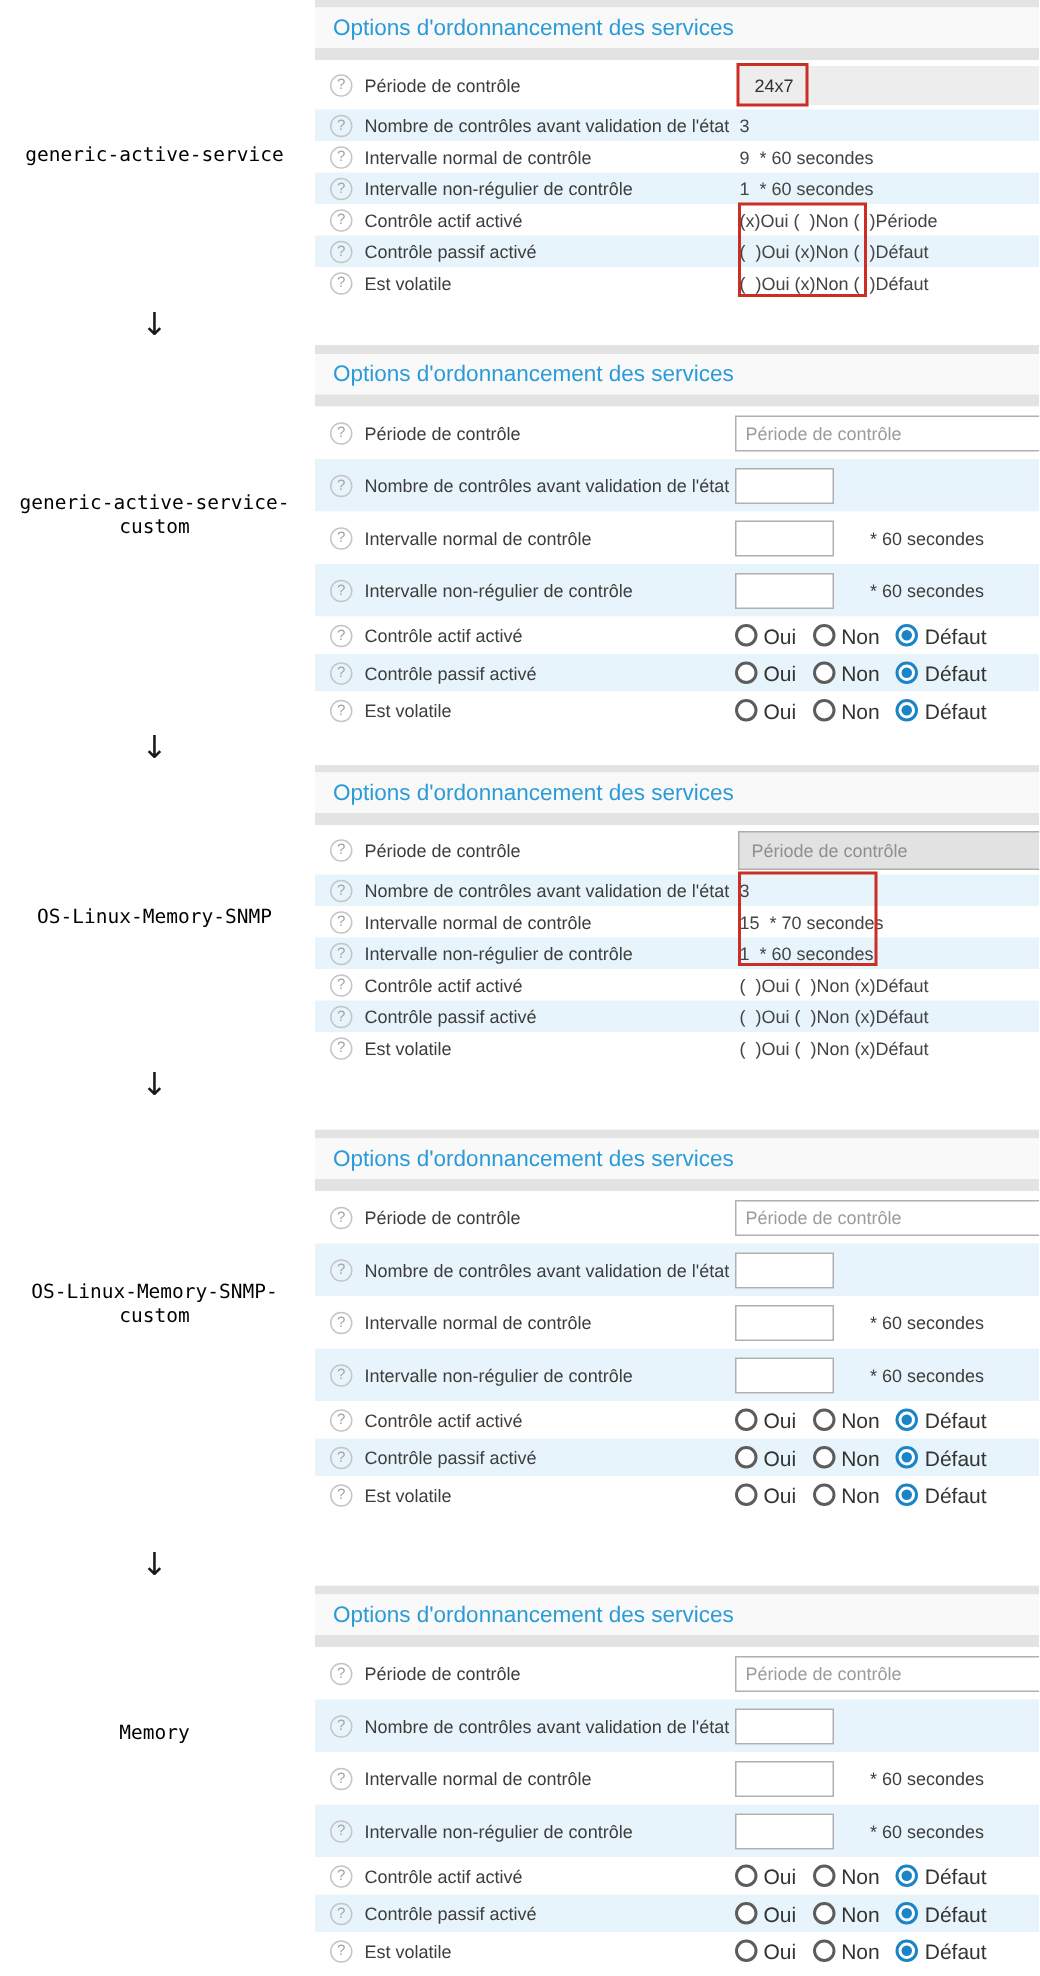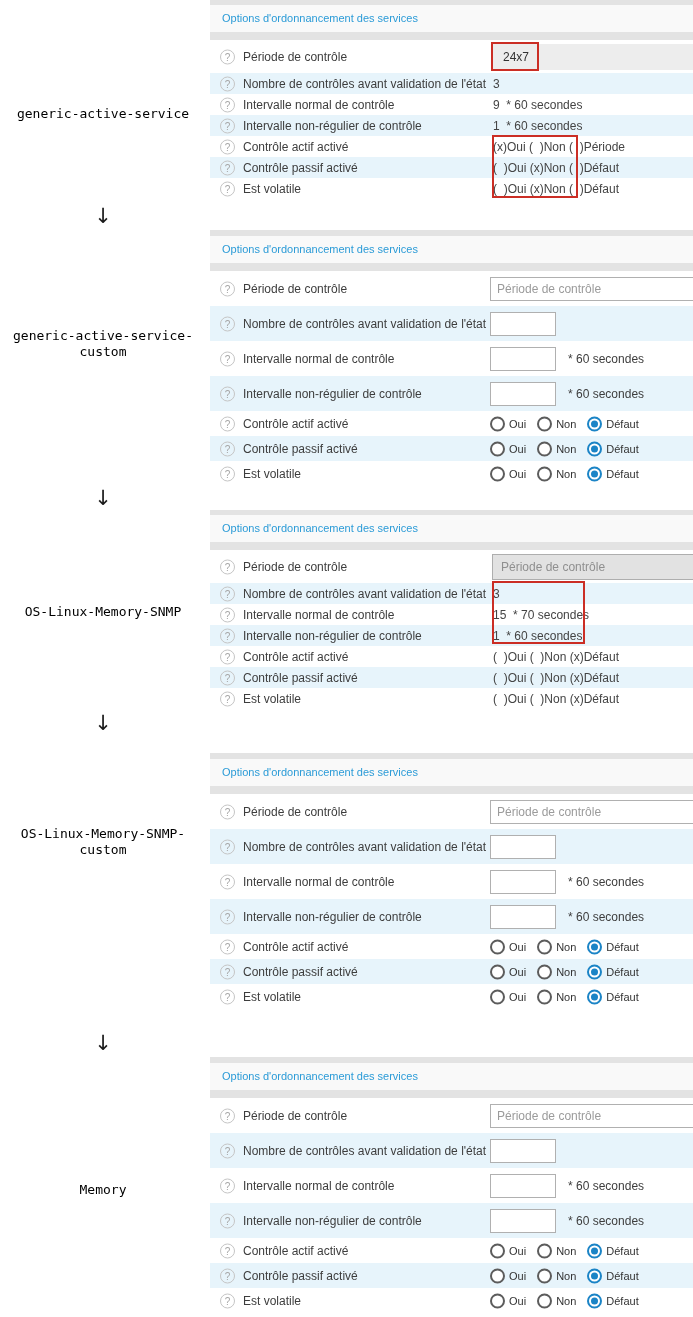--- a/index.html
+++ b/index.html
@@ -9,64 +9,64 @@
   .flow-label{position:absolute;left:3px;width:200px;text-align:center;
               font-family:"DejaVu Sans Mono",monospace;font-size:13px;line-height:16px;color:#000;}
   .flow-arrow{position:absolute;left:3px;width:200px;text-align:center;
               font-family:"DejaVu Sans",sans-serif;font-size:21px;line-height:24px;color:#1a1a1a;}
   
   .panel{position:absolute;left:210px;width:483px;overflow:hidden;background:#fff;}
   .strip{background:#e3e3e3;}
   .strip.top{height:6px}
   .panel.compactp .strip.top{height:5px}
   .strip.bot{height:8px}
-  .phead{height:27px;line-height:27px;padding-left:12px;font-size:11px;
+  .phead{height:27px;line-height:27px;padding-left:12px;font-size:15px;
          color:var(--accent,#2b9bd7);background:#f9f9f9;}
   .row{position:relative;display:flex;align-items:center;background:#fff;}
   .row.alt{background:var(--altrow,#e7f4fb);}
   .row.h33{height:33px}.row.h21{height:21px}.row.h35{height:35px}.row.h25{height:25px}
   .qicon{position:absolute;left:10px;top:50%;transform:translateY(-50%);
          width:13px;height:13px;border:1px solid #c5c5c5;border-radius:50%;
          color:#a5a5a5;font-size:10px;line-height:13px;text-align:center;background:transparent;}
   .flabel{margin-left:33px;font-size:12px;color:#3d3d3d;white-space:nowrap;}
   .control{position:absolute;left:280px;top:50%;transform:translateY(-50%);
            display:flex;align-items:center;}
   .static{font-size:12px;color:#444;padding-left:3px;white-space:pre;}
   .selectbar{margin-left:3px;width:260px;height:26px;line-height:26px;background:#ededed;
              font-size:12px;color:#333;padding-left:10px;}
   .selectbar.disabled{margin-left:2px;width:252px;height:24px;line-height:24px;
              border:1px solid #aeaeae;background:#e2e2e2;color:#8f8f8f;padding-left:8px;}
   input.txt{height:22px;border:1px solid #b0b0b0;font-size:12px;padding:0 6px;color:#333;
             width:52px;font-family:"Liberation Sans",sans-serif;background:#fff;}
   input.txt.wide{width:250px;}
   input.txt::placeholder{color:#9b9b9b;}
-  .suffix{font-size:12px;color:#3d3d3d;margin-left:12px;white-space:nowrap;}
+  .suffix{font-size:12px;color:#3d3d3d;margin-left:24px;white-space:nowrap;}
   .radio{display:flex;align-items:center;margin-right:11px;cursor:pointer;}
   .rcirc{width:11px;height:11px;border:2px solid #5c5c5c;border-radius:50%;background:#fff;
          display:flex;align-items:center;justify-content:center;}
   .radio.sel .rcirc{border-color:var(--radioblue,#1b84c6);}
   .rdot{width:7px;height:7px;border-radius:50%;background:var(--radioblue,#1b84c6);}
-  .rlabel{font-size:11px;color:#333;margin-left:4px;}
+  .rlabel{font-size:14px;color:#333;margin-left:4px;}
   .redbox{position:absolute;border:2px solid var(--hired,#cb2e25);box-sizing:border-box;
           pointer-events:none;}
 </style>
 </head>
 <body>
 
 <div id="screen" style="--accent: #2b9bd7; --hired: #cb2e25; --radioblue: #1b84c6; --altrow: #e7f4fb;">
   <div id="flow-col">
-      <div class="flow-label" style="top: 106px;">generic-active-service</div>
+      <div class="flow-label" style="top: 96px;">generic-active-service</div>
       <div class="flow-arrow" style="top: 204px;">↓</div>
       <div class="flow-label" style="top: 328px;">generic-active-service-custom</div>
       <div class="flow-arrow" style="top: 486px;">↓</div>
       <div class="flow-label" style="top: 604px;">OS-Linux-Memory-SNMP</div>
       <div class="flow-arrow" style="top: 711px;">↓</div>
-      <div class="flow-label" style="top: 826px; text-align: center;">OS-Linux-Memory-SNMP-custom</div>
+      <div class="flow-label" style="top: 854px; text-align: center;">OS-Linux-Memory-SNMP-custom</div>
       <div class="flow-arrow" style="top: 1031px;">↓</div>
-      <div class="flow-label" style="top: 1182px;">Memory</div>
+      <div class="flow-label" style="top: 1148px;">Memory</div>
     </div>
   <div id="panels-col">
       <div class="panel compactp" style="top: 0px; height: 199px;">
         <div class="strip top"></div>
         <div class="phead">Options d'ordonnancement des services</div>
         <div class="strip bot"></div>
         <div class="row h33">
           <span class="qicon">?</span>
           <span class="flabel">Période de contrôle</span>
           <div class="control">

